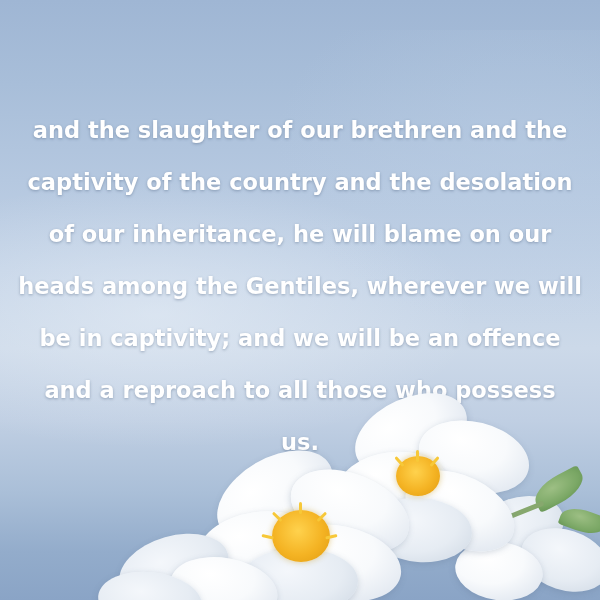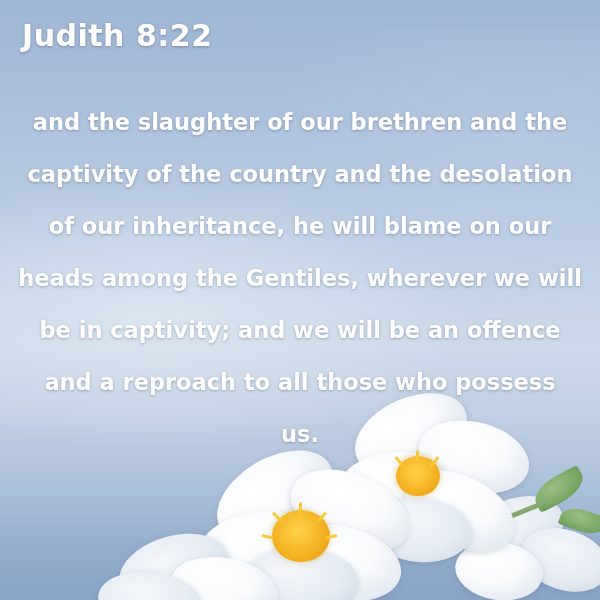--- a/index.html
+++ b/index.html
@@ -52,21 +52,21 @@
     font-weight: bold;
     color: #ffffff;
     letter-spacing: 0.5px;
     text-shadow: 0 1px 3px rgba(60,80,110,0.45);
   }
 
   .verse {
     position: absolute;
     left: 18px;
     right: 18px;
-    top: 96px;
+    top: 104px;
     text-align: center;
     color: #ffffff;
     font-size: 22.5px;
     line-height: 52px;
     font-weight: 600;
     text-shadow: 0 1px 3px rgba(60,80,110,0.40);
     white-space: pre-line;
   }
 
   
@@ -112,21 +112,20 @@
   }
 </style>
 </head>
 <body>
 
 <div class="card">
 
   <div class="haze"></div>
   <div class="haze2"></div>
 
-  <div class="title">Judith 8:22</div>
 
   <div class="verse">and the slaughter of our brethren and the
 captivity of the country and the desolation
 of our inheritance, he will blame on our
 heads among the Gentiles, wherever we will
 be in captivity; and we will be an offence
 and a reproach to all those who possess
 us.</div>
 
   <div class="flowers">

